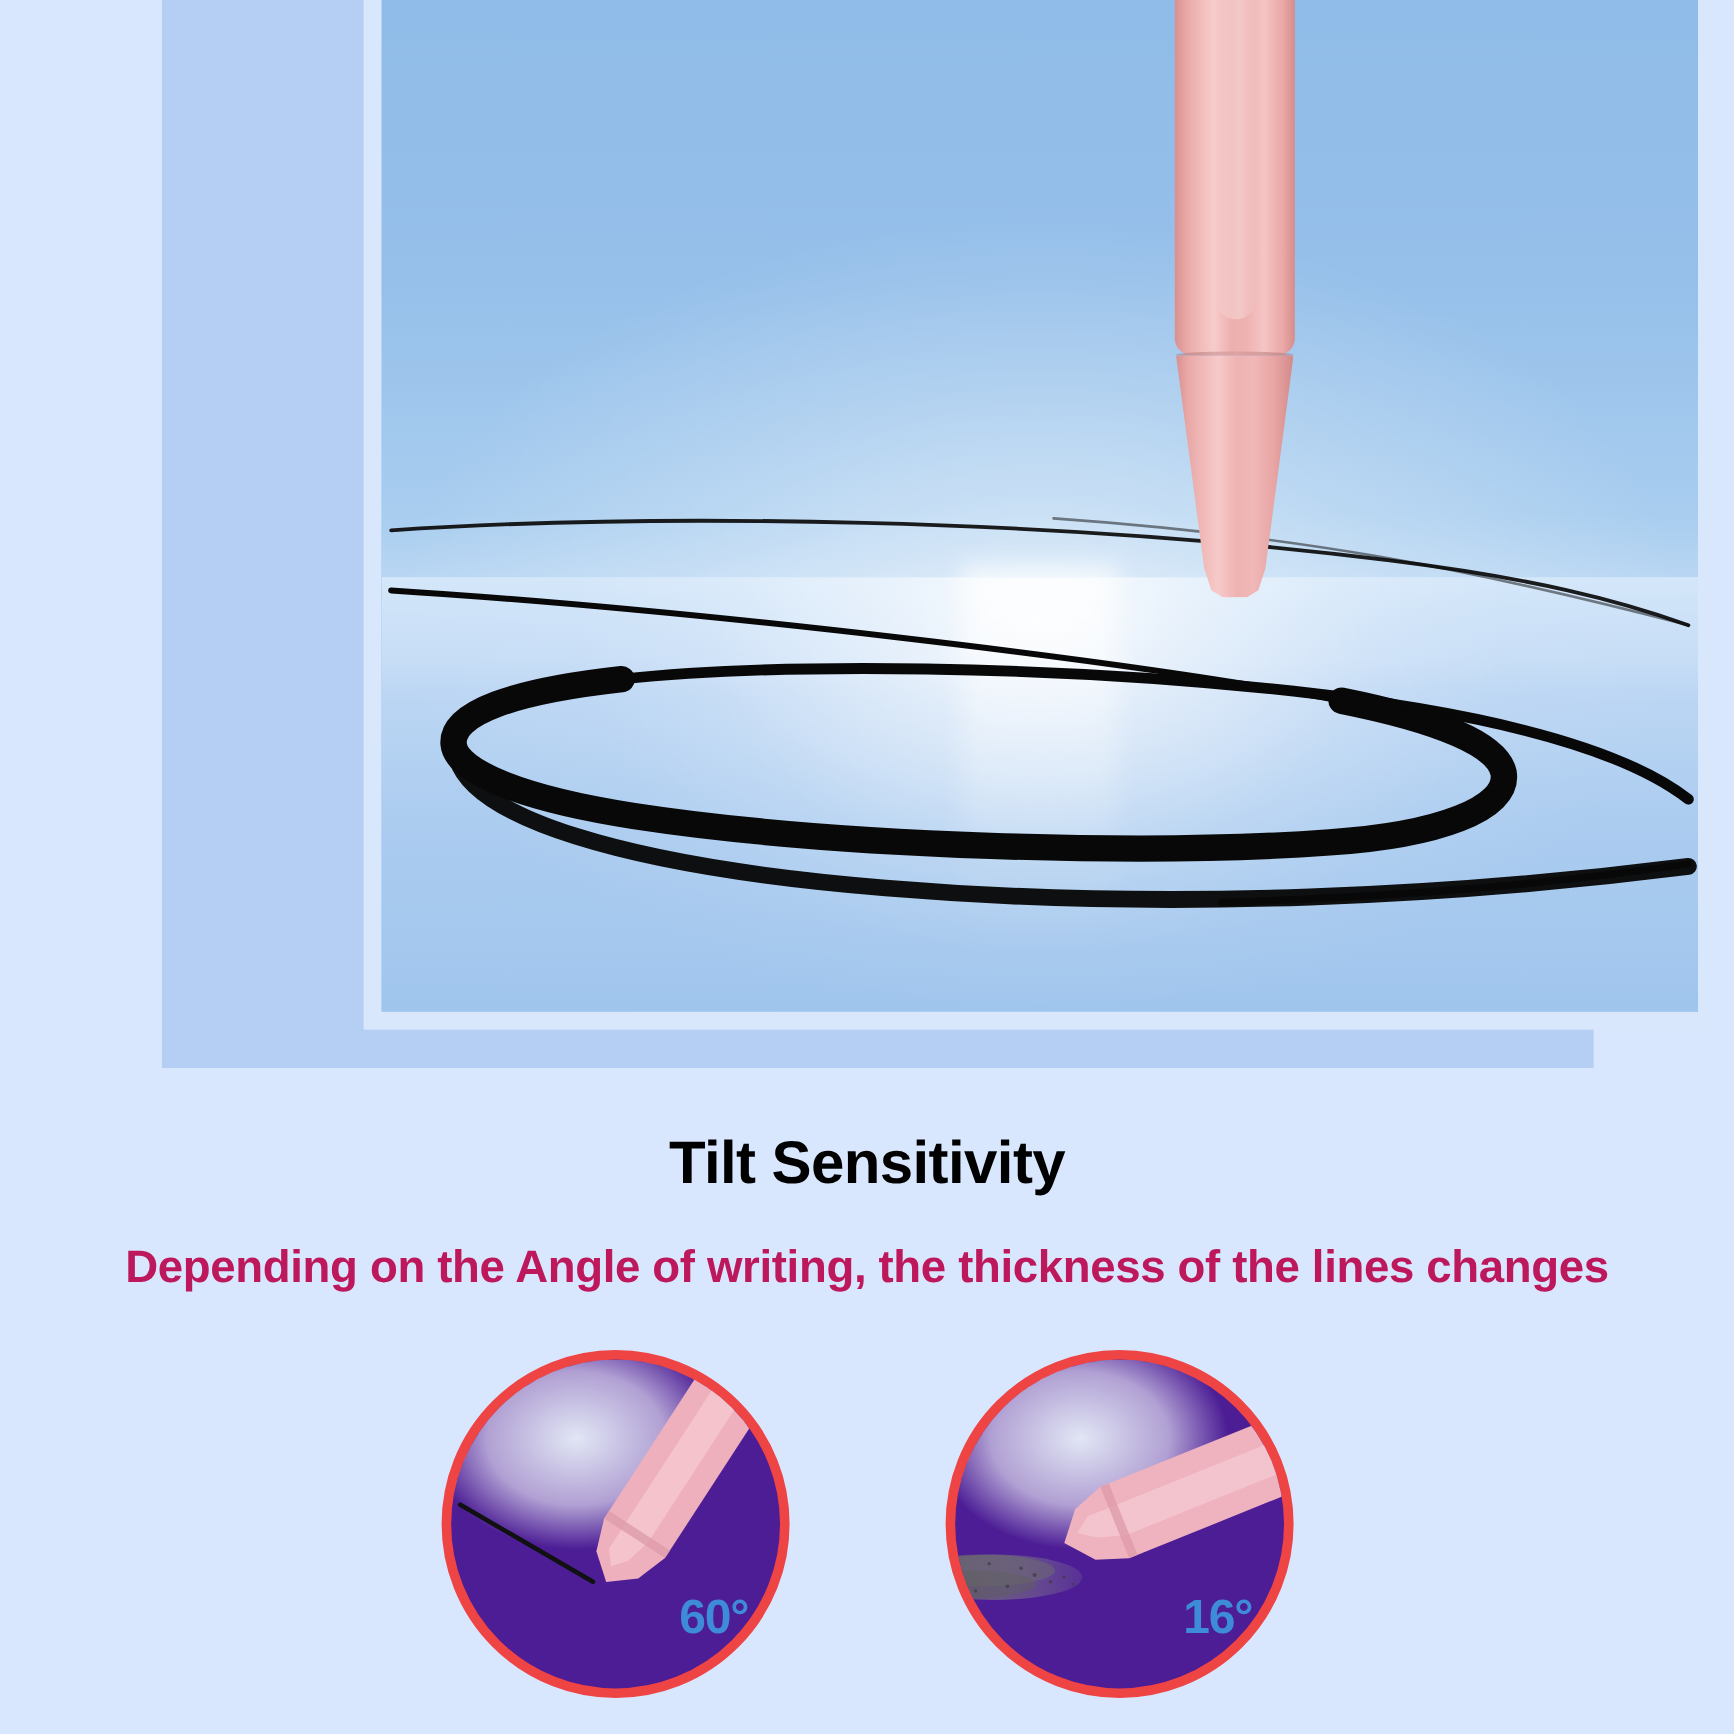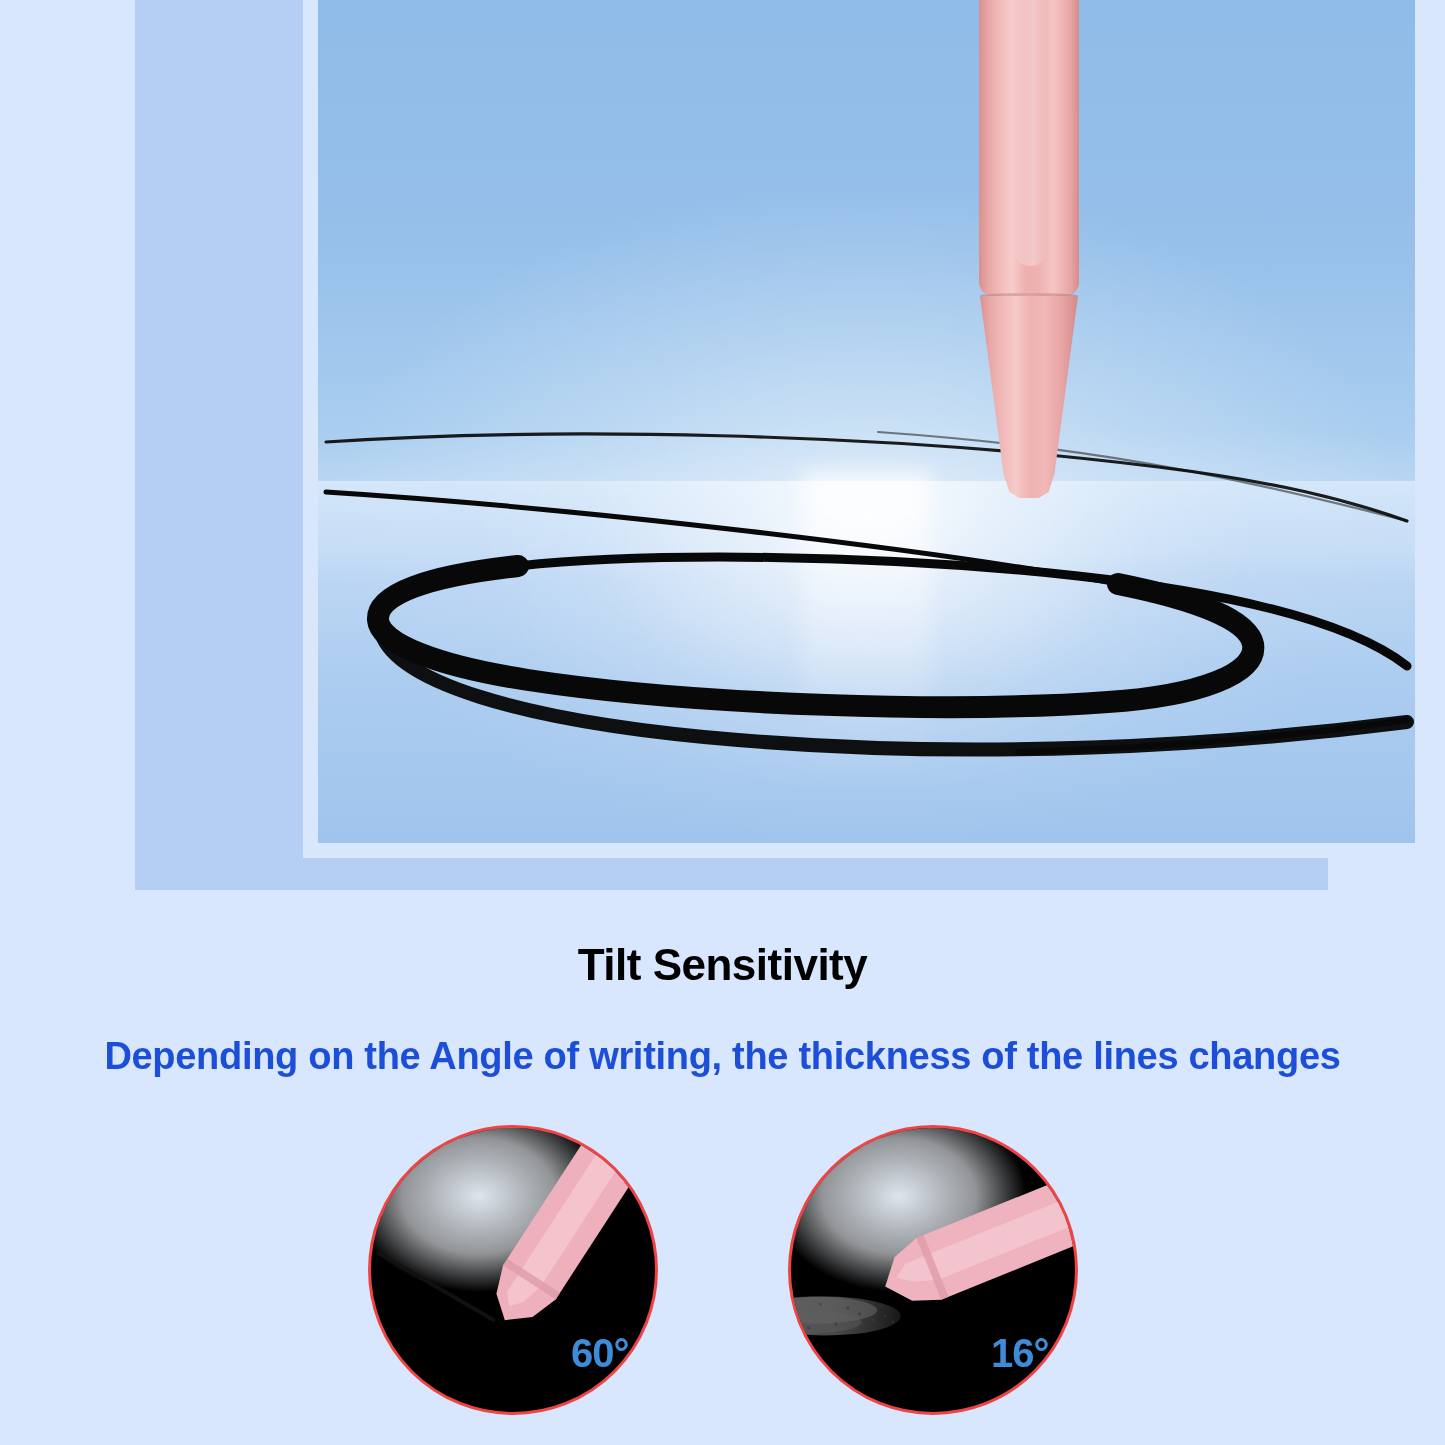--- a/index.html
+++ b/index.html
@@ -177,34 +177,34 @@
     clip-path: polygon(0% 0%, 100% 0%, 76% 88%, 70% 97%, 60% 100%, 40% 100%, 30% 97%, 24% 88%);
   }
 
   
   .title {
     position: absolute;
     left: 0;
     right: 0;
     top: 940px;
     text-align: center;
-    font-size: 44px;
+    font-size: 50px;
     font-weight: bold;
     color: #000000;
     letter-spacing: -0.5px;
   }
   .subtitle {
     position: absolute;
     left: 0;
     right: 0;
     top: 1035px;
     text-align: center;
     font-size: 38px;
     font-weight: bold;
-    color: #1d4ed8;
+    color: #be185d;
     letter-spacing: -0.3px;
   }
 
   
   .angle-row {
     position: absolute;
     left: 0;
     right: 0;
     top: 1125px;
     height: 300px;
@@ -214,22 +214,22 @@
   }
   .angle-card {
     position: relative;
     width: 290px;
     height: 290px;
   }
   .angle-circle {
     position: absolute;
     inset: 0;
     border-radius: 50%;
-    border: 3px solid #ef4444;
-    background: #000000;
+    border: 8px solid #ef4444;
+    background: #4c1d95;
     overflow: hidden;
   }
   .paper-shade {
     position: absolute;
     inset: 0;
     background:
       radial-gradient(ellipse 60% 45% at 38% 24%,
         rgba(233,241,250,0.95) 0%,
         rgba(244,248,253,0.6) 45%,
         rgba(255,255,255,0) 75%);

